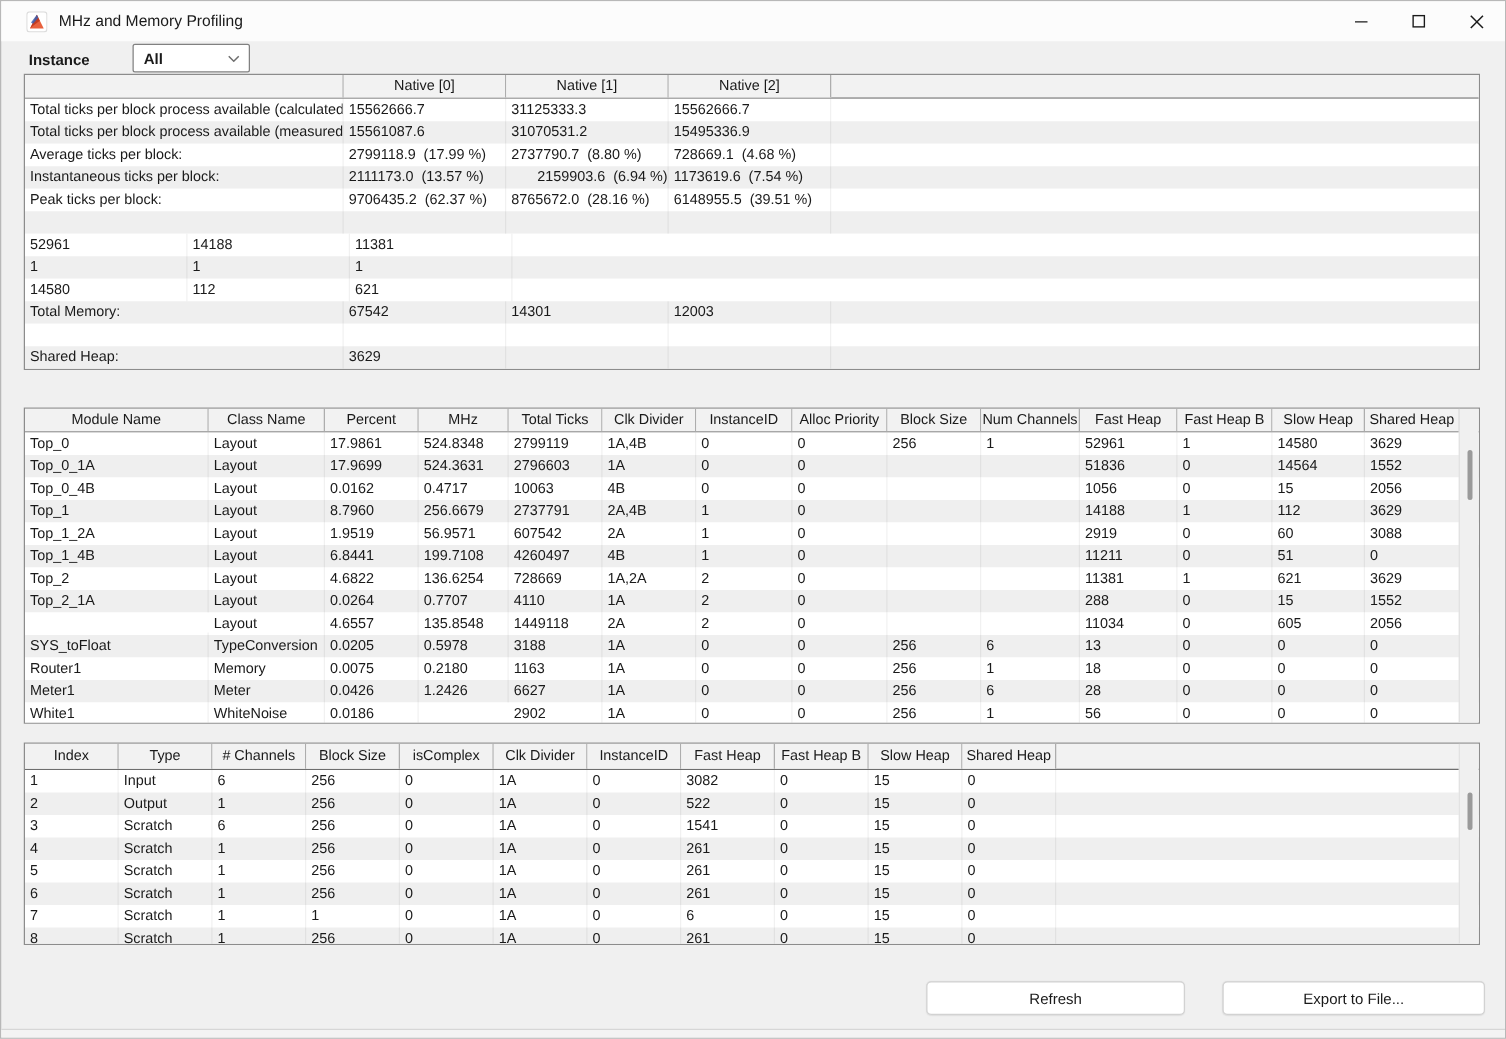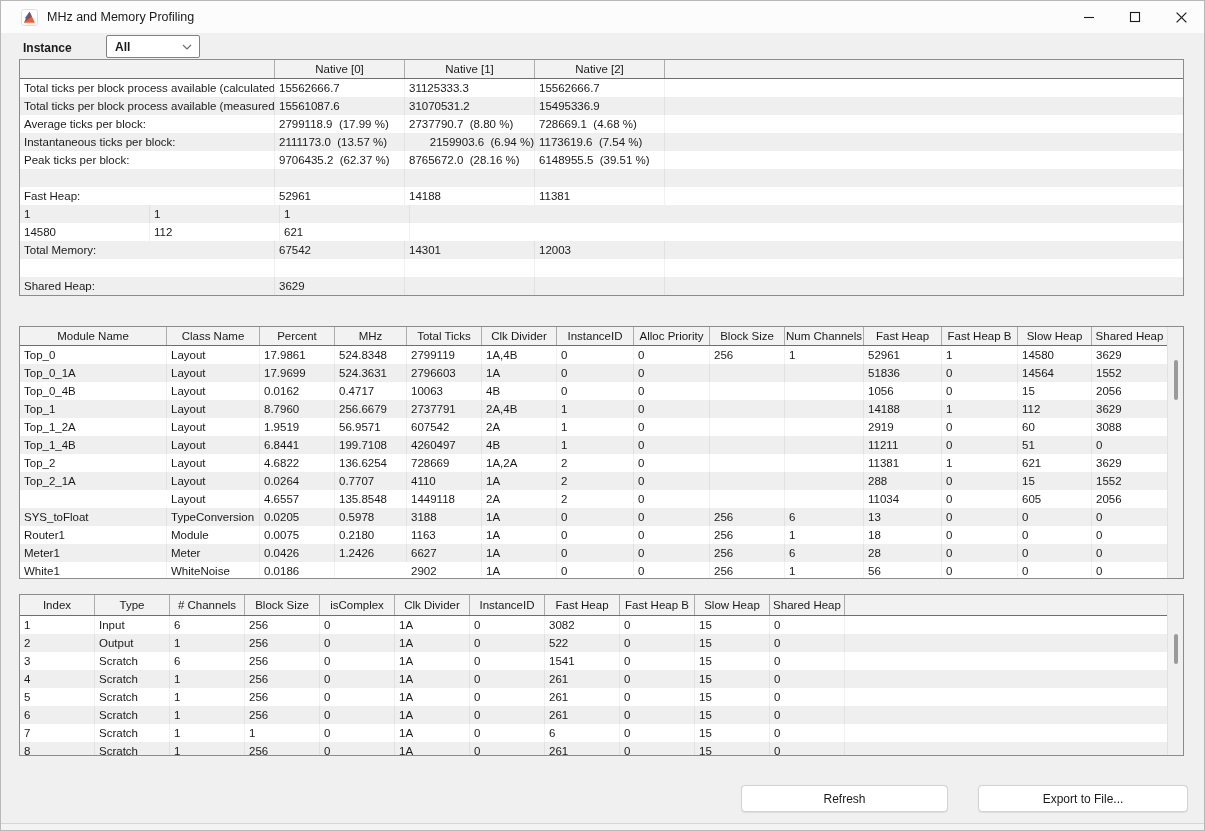--- a/index.html
+++ b/index.html
@@ -133,21 +133,20 @@
           <div class="cell" style="width: 130px;">8765672.0  (28.16 %)</div>
           <div class="cell" style="width: 130px;">6148955.5  (39.51 %)</div>
         </div>
         <div class="trow alt">
           <div class="cell" style="width: 255px;"></div>
           <div class="cell" style="width: 130px;"></div>
           <div class="cell" style="width: 130px;"></div>
           <div class="cell" style="width: 130px;"></div>
         </div>
         <div class="trow">
-          <div class="cell" style="width: 255px;">Fast Heap:</div>
           <div class="cell" style="width: 130px;">52961</div>
           <div class="cell" style="width: 130px;">14188</div>
           <div class="cell" style="width: 130px;">11381</div>
         </div>
         <div class="trow alt">
           <div class="cell" style="width: 130px;">1</div>
           <div class="cell" style="width: 130px;">1</div>
           <div class="cell" style="width: 130px;">1</div>
         </div>
         <div class="trow">
@@ -349,21 +348,21 @@
           <div class="cell" style="width: 76px;">0</div>
           <div class="cell" style="width: 75px;">256</div>
           <div class="cell" style="width: 79px;">6</div>
           <div class="cell" style="width: 78px;">13</div>
           <div class="cell" style="width: 76px;">0</div>
           <div class="cell" style="width: 74px;">0</div>
           <div class="cell" style="width: 76px;">0</div>
         </div>
         <div class="trow">
           <div class="cell" style="width: 147px;">Router1</div>
-          <div class="cell" style="width: 93px;">Module</div>
+          <div class="cell" style="width: 93px;">Memory</div>
           <div class="cell" style="width: 75px;">0.0075</div>
           <div class="cell" style="width: 72px;">0.2180</div>
           <div class="cell" style="width: 75px;">1163</div>
           <div class="cell" style="width: 75px;">1A</div>
           <div class="cell" style="width: 77px;">0</div>
           <div class="cell" style="width: 76px;">0</div>
           <div class="cell" style="width: 75px;">256</div>
           <div class="cell" style="width: 79px;">1</div>
           <div class="cell" style="width: 78px;">18</div>
           <div class="cell" style="width: 76px;">0</div>

